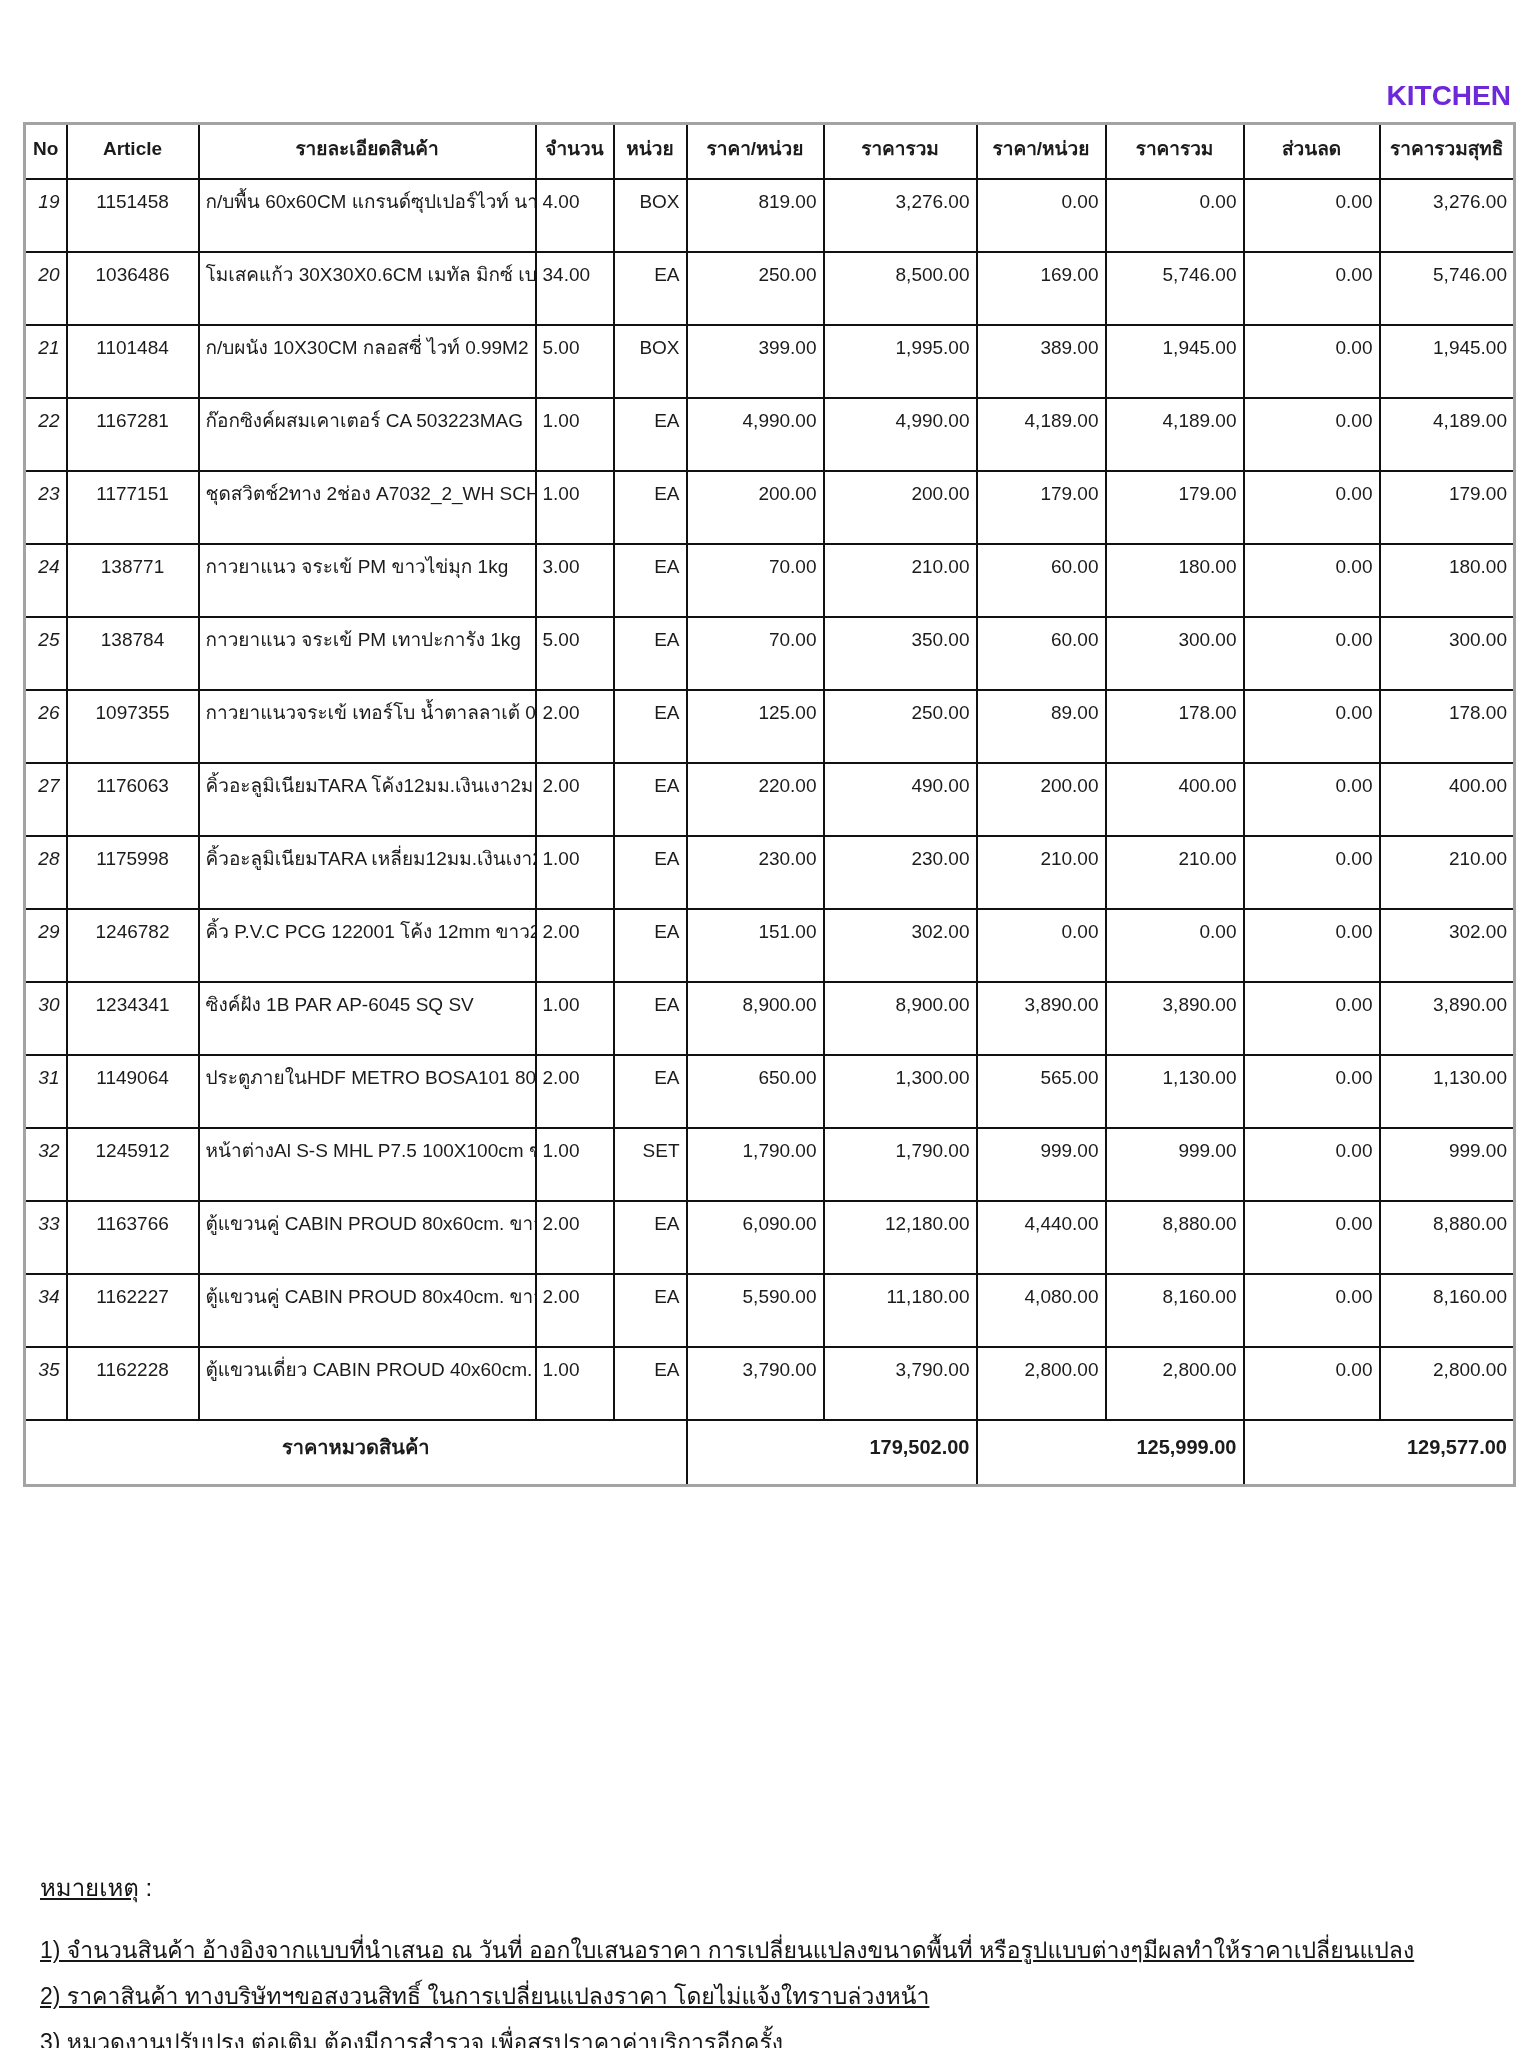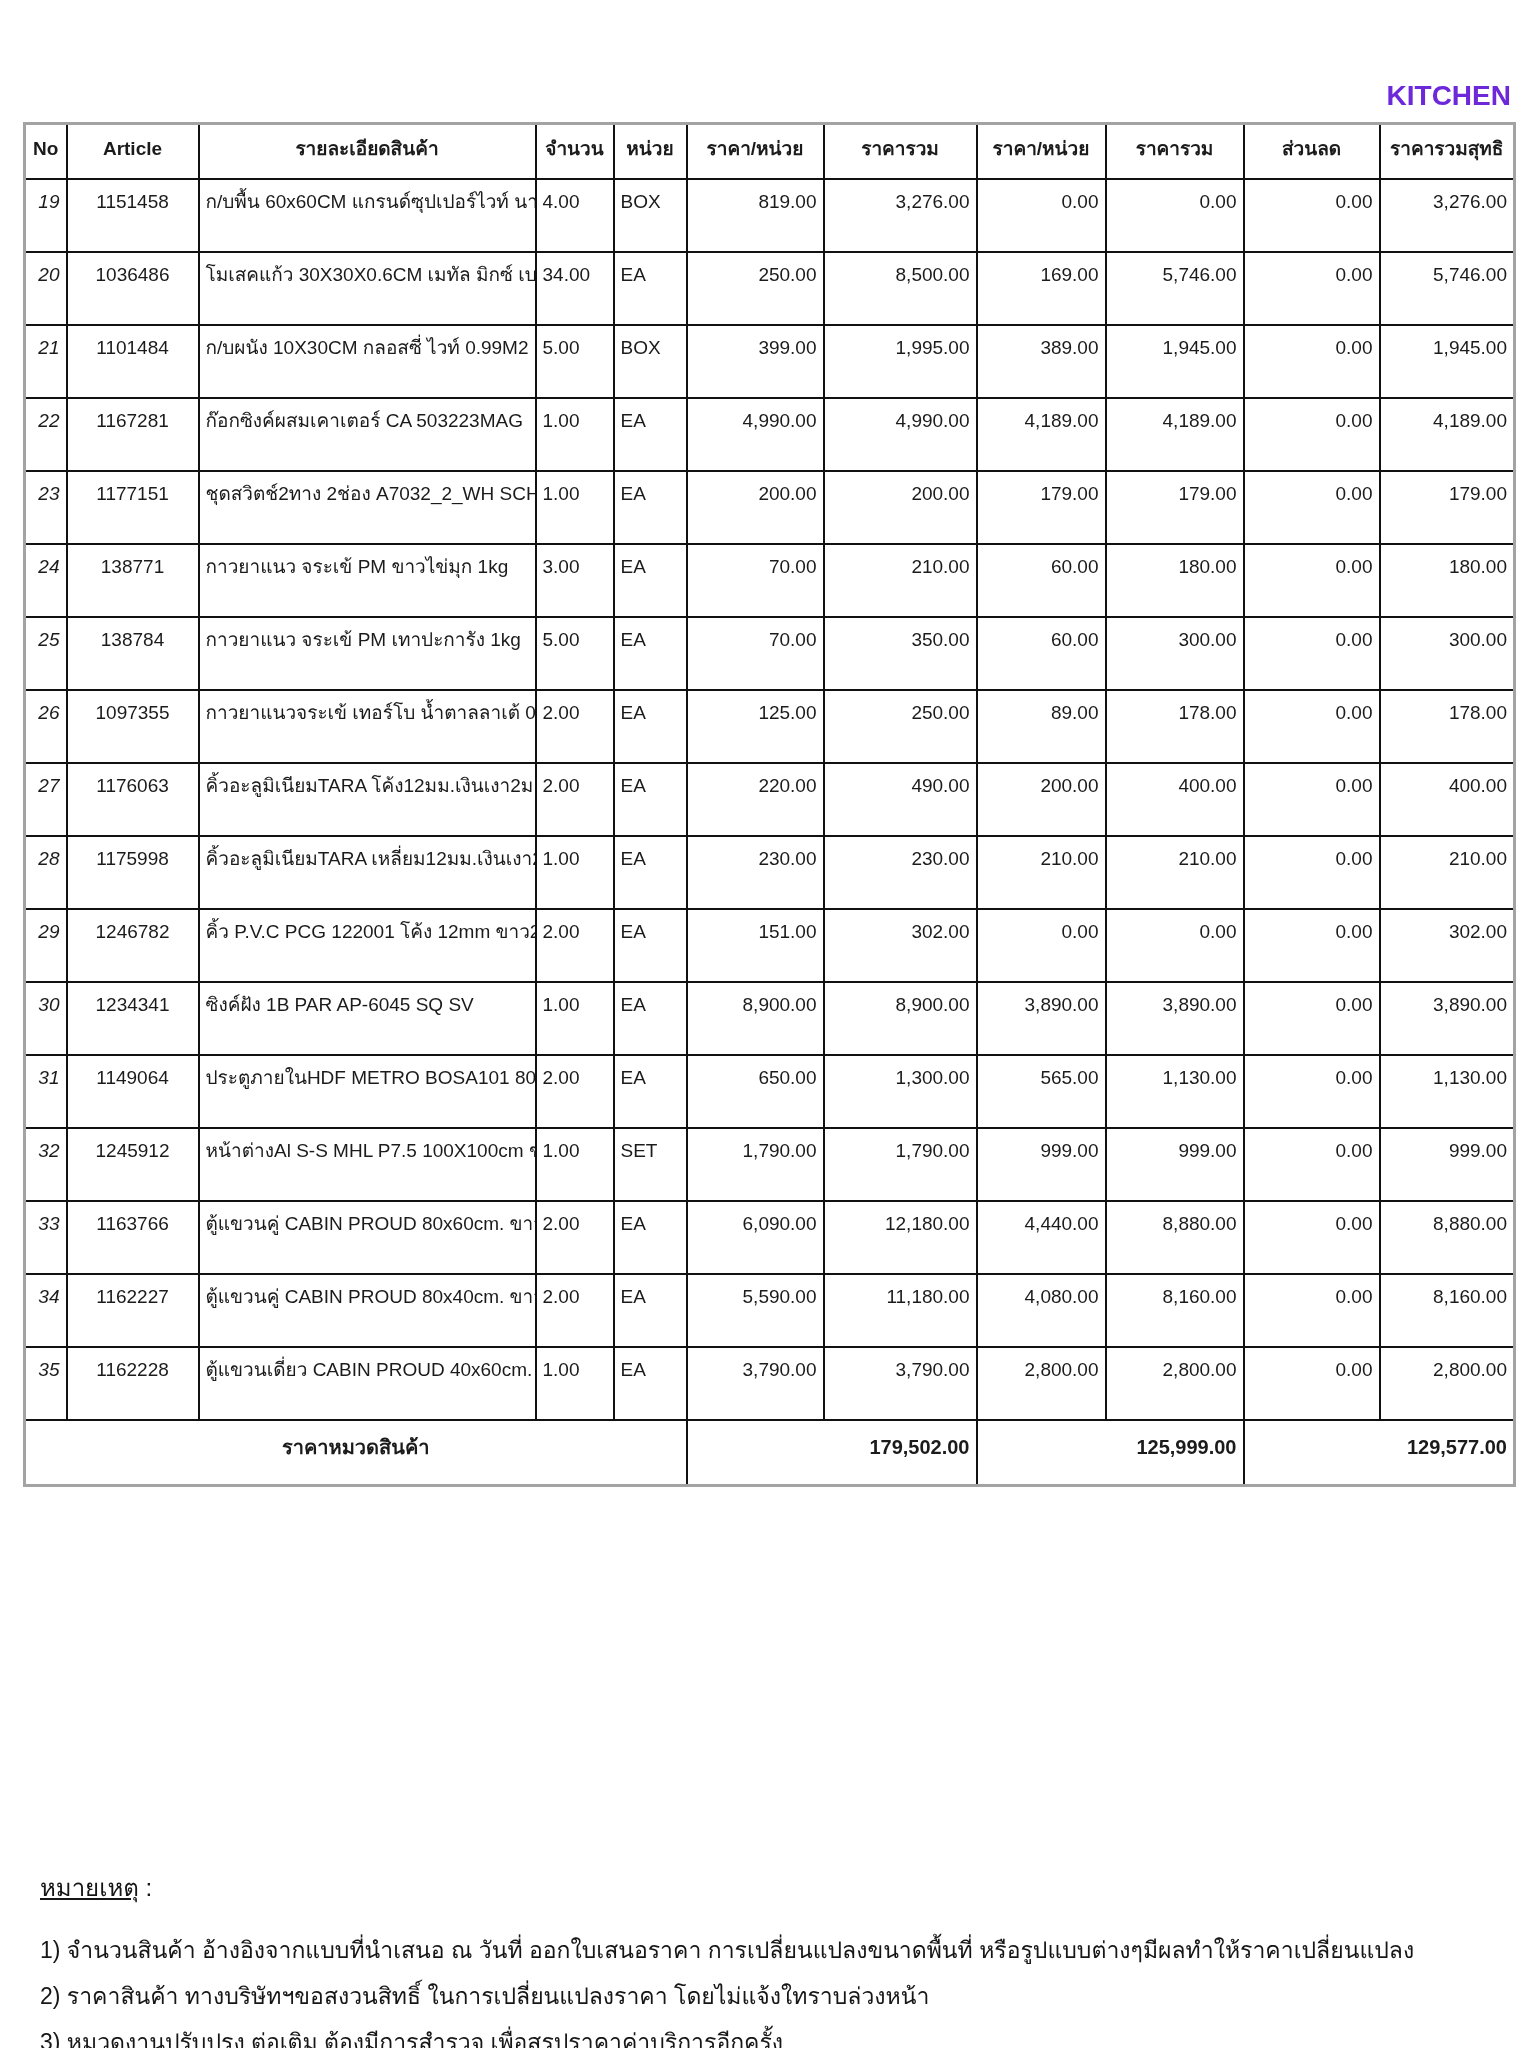--- a/index.html
+++ b/index.html
@@ -40,40 +40,40 @@
     font-weight: bold;
     text-align: center;
     padding-top: 12px;
     font-size: 19px;
   }
   table.quote tbody td { height: 73px; }
   td.c-no    { text-align: right; font-style: italic; }
   td.c-art   { text-align: center; }
   td.c-desc  { text-align: left; padding-left: 5px; padding-right: 2px; }
   td.c-qty   { text-align: left; padding-right: 8px; }
-  td.c-unit  { text-align: left; }
+  td.c-unit  { text-align: right; }
   td.c-num   { text-align: right; padding-right: 8px; }
   tr.total-row td {
     height: 66px;
     font-weight: bold;
     padding-top: 14px;
     font-size: 20px;
   }
   td.t-label { text-align: center; }
   td.t-num   { text-align: right; padding-right: 8px; }
   .notes {
     position: absolute;
     left: 40px; top: 1868px;
     width: 1460px;
     font-size: 23px;
     color: #161616;
   }
   .notes .notes-heading { margin-bottom: 28px; font-size: 24px; }
   .notes .notes-heading .u { text-decoration: underline; }
-  .notes .note-line { margin-bottom: 15px; line-height: 1.35; }
+  .notes .note-line { margin-bottom: 15px; line-height: 1.35; text-decoration: underline; }
 </style>
 </head>
 <body>
 
 <div class="page-title">KITCHEN</div>
 
 <table class="quote">
   <colgroup>
     <col style="width:42px">
       <col style="width:132px">

